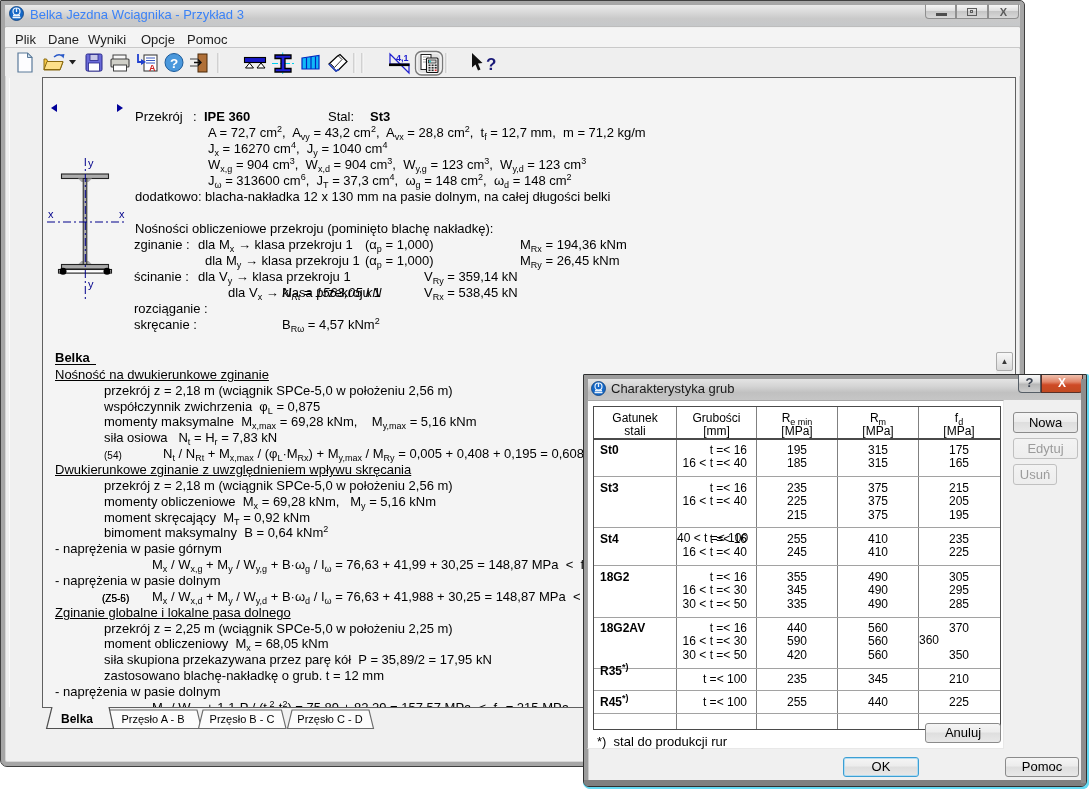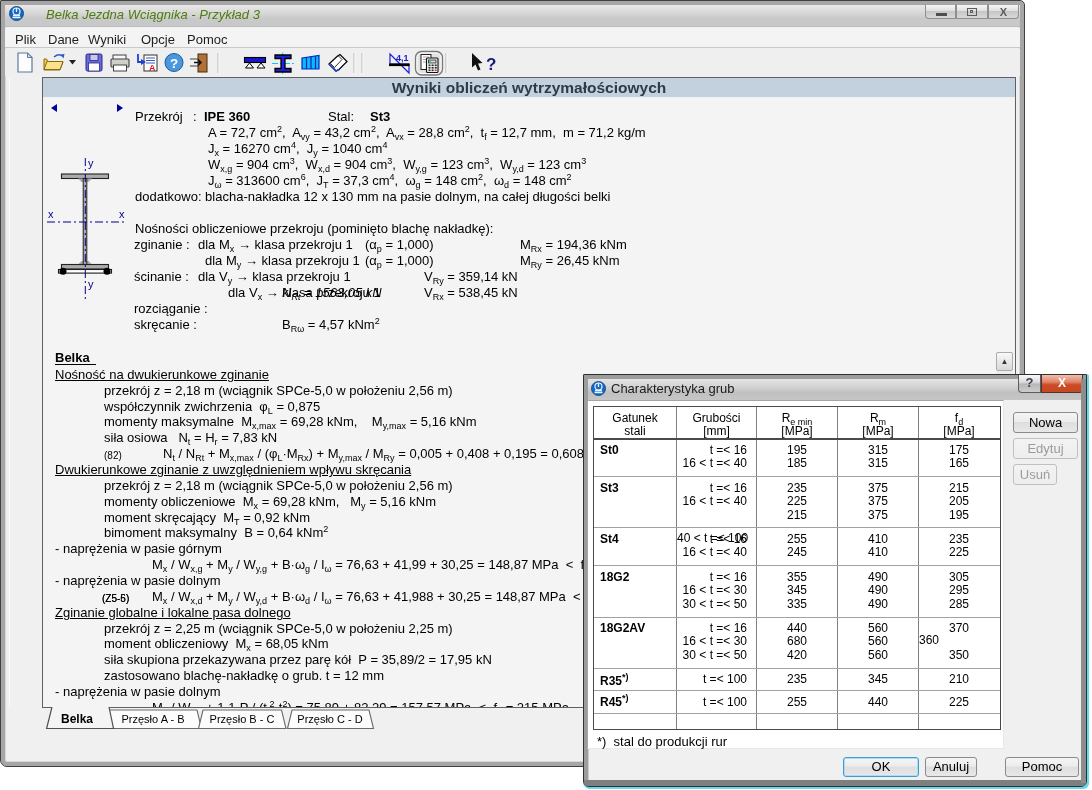--- a/index.html
+++ b/index.html
@@ -11,21 +11,21 @@
 .ln { position:absolute; white-space:nowrap; font-size:13px; line-height:14px; color:#000;  }
 .sm { font-size:10px; }
 .ul { text-decoration:underline; }
 .b { font-weight:bold; }
 #mainwin { position:absolute; left:0; top:0; width:1025px; height:767px;
   background:#f0f0f0; border:1px solid #3f3f3f; border-radius:1px 5px 7px 7px;
   box-shadow: inset 0 0 0 4px #a6a6a6, inset 0 0 0 5px #d6d6d6; }
 #titlebar { position:absolute; left:5px; top:5px; width:1015px; height:22px;
   background:linear-gradient(#e9e9e9,#d9d9d9 35%,#c9c9c9 65%,#c6c8ca);
   border-bottom:1px solid #bdbdbd; }
-#titletext { position:absolute; left:46px; top:8px; font-size:13px; line-height:13px; color:#4d7c0f;font-style:italic; }
+#titletext { position:absolute; left:30px; top:8px; font-size:13px; line-height:13px; color:#3b82f6; }
 #menubar { position:absolute; left:5px; top:28px; width:1015px; height:20px; background:#f4f4f4; border-bottom:1px solid #c9c9c9;}
 .menu { position:absolute; top:33px; font-size:13px; line-height:13px; color:#1e1e1e; }
 #toolbar { position:absolute; left:5px; top:49px; width:1015px; height:27px; background:#efefef; }
 #winbtns { position:absolute; left:925px; top:4px; width:94px; height:15px; display:flex; }
 .wbtn { flex:1; border:1px solid #8f8f8f; border-top:1px solid #a5a5a5; background:linear-gradient(#f6f6f6,#dfdfdf 45%,#c6c6c6 50%,#d8d8d8); position:relative; }
 .wbtn.first { border-radius:0 0 0 4px; }
 .wbtn.last { border-radius:0 0 4px 0; }
 #panel { position:absolute; left:42px; top:77px; width:974px; height:631px;
   background:#f4f4f4; border:1px solid #606060; }
 #phead { position:absolute; left:43px; top:78px; width:972px; height:20px; background:#c3d1df;
@@ -163,21 +163,20 @@
 
       <path d="M436 3 V23" stroke="#b2b2b2"></path>
         <path d="M437 3 V23" stroke="#fafafa"></path>
 
       <path d="M462 3 L462 17.5 L465.5 14.5 L468 20.5 L470.5 19.5 L468 13.5 L472.5 13 Z" fill="#101010"></path>
       <text x="476" y="19.5" font-size="17" font-weight="bold" fill="#1a1a78" font-family="Liberation Sans">?</text>
     </svg>
   </div>
   <div style="position:absolute;left:9px;top:78px;width:1px;height:629px;background:#c6c6c6;border-right:1px solid #fcfcfc;"></div>
   <div id="panel"></div>
-  <div id="phead">Wyniki obliczeń wytrzymałościowych</div>
   <div id="content">
     <span class="ln" style="left:135px;top:110px;">Przekrój</span>
     <span class="ln" style="left:193px;top:110px;">:</span>
     <span class="ln b" style="left:204px;top:110px;">IPE 360</span>
     <span class="ln" style="left:328px;top:110px;">Stal:</span>
     <span class="ln b" style="left:370px;top:110px;">St3</span>
     <span class="ln" style="left:208px;top:126px;">A = 72,7 cm<sup class="s">2</sup>,&nbsp; A<sub class="s">vy</sub> = 43,2 cm<sup class="s">2</sup>,&nbsp; A<sub class="s">vx</sub> = 28,8 cm<sup class="s">2</sup>,&nbsp; t<sub class="s">f</sub> = 12,7 mm,&nbsp; m = 71,2 kg/m</span>
     <span class="ln" style="left:208px;top:142px;">J<sub class="s">x</sub> = 16270 cm<sup class="s">4</sup>,&nbsp; J<sub class="s">y</sub> = 1040 cm<sup class="s">4</sup></span>
     <span class="ln" style="left:208px;top:158px;">W<sub class="s">x,g</sub> = 904 cm<sup class="s">3</sup>,&nbsp; W<sub class="s">x,d</sub> = 904 cm<sup class="s">3</sup>,&nbsp; W<sub class="s">y,g</sub> = 123 cm<sup class="s">3</sup>,&nbsp; W<sub class="s">y,d</sub> = 123 cm<sup class="s">3</sup></span>
     <span class="ln" style="left:208px;top:174px;">J<sub class="s">ω</sub> = 313600 cm<sup class="s">6</sup>,&nbsp; J<sub class="s">T</sub> = 37,3 cm<sup class="s">4</sup>,&nbsp; ω<sub class="s">g</sub> = 148 cm<sup class="s">2</sup>,&nbsp; ω<sub class="s">d</sub> = 148 cm<sup class="s">2</sup></span>
@@ -198,21 +197,21 @@
     <span class="ln" style="left:134px;top:302px;">rozciąganie :</span>
     <span class="ln" style="left:282px;top:286px;font-style:italic;">N<sub class="s">Rt</sub> = 1563,05 kN</span>
     <span class="ln" style="left:134px;top:318px;">skręcanie :</span>
     <span class="ln" style="left:282px;top:318px;">B<sub class="s">Rω</sub> = 4,57 kNm<sup class="s">2</sup></span>
     <span class="ln b" style="left:55px;top:352px;line-height:12px;border-bottom:1px solid #000;padding-right:6px;">Belka</span>
     <span class="ln ul" style="left:55px;top:368px;">Nośność na dwukierunkowe zginanie</span>
     <span class="ln" style="left:104px;top:384px;">przekrój z = 2,18 m (wciągnik SPCe-5,0 w położeniu 2,56 m)</span>
     <span class="ln" style="left:104px;top:400px;">współczynnik zwichrzenia&nbsp; φ<sub class="s">L</sub> = 0,875</span>
     <span class="ln" style="left:104px;top:415px;">momenty maksymalne&nbsp; M<sub class="s">x,max</sub> = 69,28 kNm,&nbsp;&nbsp;&nbsp;&nbsp;M<sub class="s">y,max</sub> = 5,16 kNm</span>
     <span class="ln" style="left:104px;top:431px;">siła osiowa&nbsp;&nbsp; N<sub class="s">t</sub> = H<sub class="s">r</sub> = 7,83 kN</span>
-    <span class="ln blue sm" style="left:104px;top:449px;">(82)</span>
+    <span class="ln blue sm" style="left:104px;top:449px;">(54)</span>
     <span class="ln blue" style="left:163px;top:447px;">N<sub class="s">t</sub> / N<sub class="s">Rt</sub> + M<sub class="s">x,max</sub> / (φ<sub class="s">L</sub>·M<sub class="s">Rx</sub>) + M<sub class="s">y,max</sub> / M<sub class="s">Ry</sub> = 0,005 + 0,408 + 0,195 = 0,608&nbsp; &lt;&nbsp; 1</span>
     <span class="ln ul" style="left:55px;top:463px;">Dwukierunkowe zginanie z uwzględnieniem wpływu skręcania</span>
     <span class="ln" style="left:104px;top:479px;">przekrój z = 2,18 m (wciągnik SPCe-5,0 w położeniu 2,56 m)</span>
     <span class="ln" style="left:104px;top:495px;">momenty obliczeniowe&nbsp; M<sub class="s">x</sub> = 69,28 kNm,&nbsp;&nbsp; M<sub class="s">y</sub> = 5,16 kNm</span>
     <span class="ln" style="left:104px;top:511px;">moment skręcający&nbsp; M<sub class="s">T</sub> = 0,92 kNm</span>
     <span class="ln" style="left:104px;top:526px;">bimoment maksymalny&nbsp; B = 0,64 kNm<sup class="s">2</sup></span>
     <span class="ln" style="left:55px;top:542px;">- naprężenia w pasie górnym</span>
     <span class="ln blue sm" style="left:102px;top:592px;">(Z5-5)</span>
     <span class="ln blue" style="left:152px;top:558px;">M<sub class="s">x</sub> / W<sub class="s">x,g</sub> + M<sub class="s">y</sub> / W<sub class="s">y,g</sub> + B·ω<sub class="s">g</sub> / I<sub class="s">ω</sub> = 76,63 + 41,99 + 30,25 = 148,87 MPa&nbsp; &lt;&nbsp; f<sub class="s">d</sub> = 215 MPa</span>
     <span class="ln" style="left:55px;top:574px;">- naprężenia w pasie dolnym</span>
@@ -348,40 +347,40 @@
     <div class="tc" style="left:83px;top:190.5px;width:70px;text-align:right;">30 &lt; t =&lt; 50</div>
     <div class="tc" style="left:163px;top:190.5px;width:80px;text-align:center;">335</div>
     <div class="tc" style="left:244px;top:190.5px;width:80px;text-align:center;">490</div>
     <div class="tc" style="left:325px;top:190.5px;width:80px;text-align:center;">285</div>
     <div class="tc" style="left:6px;top:214.5px;font-weight:bold;">18G2AV</div>
     <div class="tc" style="left:83px;top:214.5px;width:70px;text-align:right;">t =&lt; 16</div>
     <div class="tc" style="left:163px;top:214.5px;width:80px;text-align:center;">440</div>
     <div class="tc" style="left:244px;top:214.5px;width:80px;text-align:center;">560</div>
     <div class="tc" style="left:325px;top:214.5px;width:80px;text-align:center;">370</div>
     <div class="tc" style="left:83px;top:228.0px;width:70px;text-align:right;">16 &lt; t =&lt; 30</div>
-    <div class="tc" style="left:163px;top:228.0px;width:80px;text-align:center;">680</div>
+    <div class="tc" style="left:163px;top:228.0px;width:80px;text-align:center;">590</div>
     <div class="tc" style="left:244px;top:228.0px;width:80px;text-align:center;">560</div>
     <div class="tc" style="left:325px;top:227px;width:80px;">360</div>
     <div class="tc" style="left:83px;top:241.5px;width:70px;text-align:right;">30 &lt; t =&lt; 50</div>
     <div class="tc" style="left:163px;top:241.5px;width:80px;text-align:center;">420</div>
     <div class="tc" style="left:244px;top:241.5px;width:80px;text-align:center;">560</div>
     <div class="tc" style="left:325px;top:241.5px;width:80px;text-align:center;">350</div>
-    <div class="tc" style="left:6px;top:268px;font-weight:bold;text-align:right;">R35<sup class="s">*)</sup></div>
+    <div class="tc" style="left:6px;top:258px;font-weight:bold;text-align:right;">R35<sup class="s">*)</sup></div>
     <div class="tc" style="left:83px;top:266px;width:70px;text-align:right;">t =&lt; 100</div>
     <div class="tc" style="left:163px;top:266px;width:80px;text-align:center;">235</div>
     <div class="tc" style="left:244px;top:266px;width:80px;text-align:center;">345</div>
     <div class="tc" style="left:325px;top:266px;width:80px;text-align:center;">210</div>
     <div class="tc" style="left:6px;top:288.5px;font-weight:bold;">R45<sup class="s">*)</sup></div>
     <div class="tc" style="left:83px;top:288.5px;width:70px;text-align:right;">t =&lt; 100</div>
     <div class="tc" style="left:163px;top:288.5px;width:80px;text-align:center;">255</div>
     <div class="tc" style="left:244px;top:288.5px;width:80px;text-align:center;">440</div>
     <div class="tc" style="left:325px;top:288.5px;width:80px;text-align:center;">225</div>
   </div>
   <div id="dlgextra">
     <div class="tc" style="left:597px;top:735px;font-size:13px;">*)&nbsp; stal do produkcji rur</div>
     <div class="btn" style="left:1013px;top:412px;width:65px;height:21px;line-height:19px;">Nowa</div>
     <div class="btn dis" style="left:1013px;top:438px;width:65px;height:21px;line-height:19px;">Edytuj</div>
     <div class="btn dis" style="left:1013px;top:464px;width:44px;height:21px;line-height:19px;">Usuń</div>
     <div class="btn" style="left:843px;top:757px;width:76px;height:20px;line-height:18px;border-color:#3c9fd4;box-shadow:inset 0 0 0 1px #b0dcf2;">OK</div>
-    <div class="btn" style="left:925px;top:757px;width:52px;height:20px;line-height:18px;">Anuluj</div>
+    <div class="btn" style="left:925px;top:723px;width:76px;height:20px;line-height:18px;">Anuluj</div>
     <div class="btn" style="left:1005px;top:757px;width:74px;height:20px;line-height:18px;">Pomoc</div>
   </div>
 </div>
 
 </body></html>

